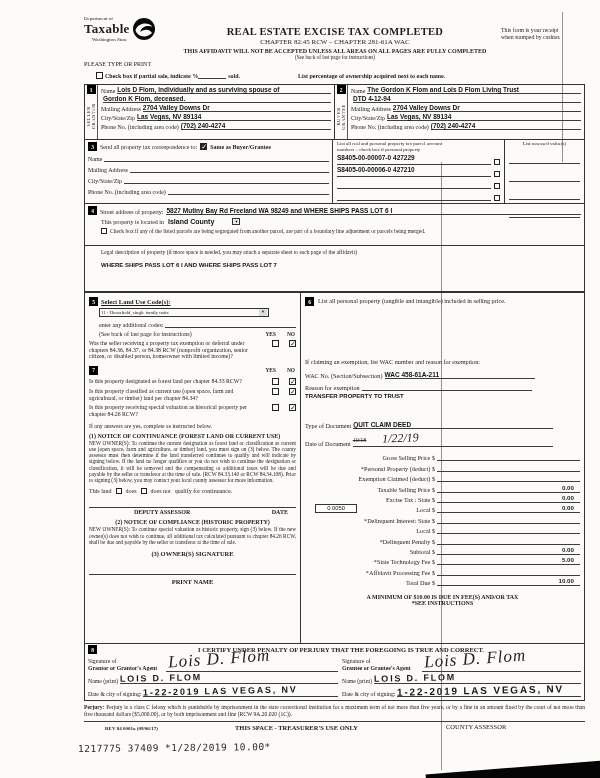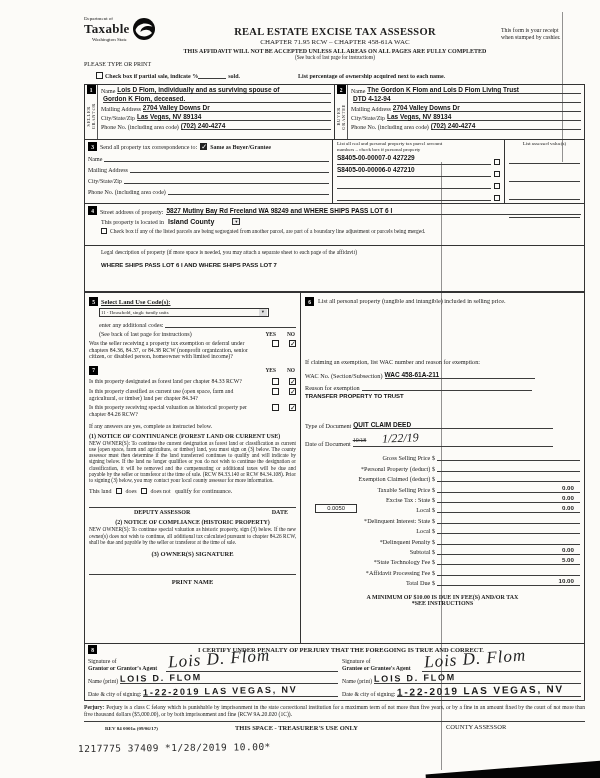--- a/index.html
+++ b/index.html
@@ -65,22 +65,22 @@
     </div>
     <span style="margin-left:2px;margin-top:1px">
       <svg width="24" height="24" viewBox="0 0 24 24">
         <circle cx="12" cy="12" r="11" fill="#0b0b0b"></circle>
         <path d="M3.5,13 C6,5.5 16,4.5 20.5,9.5 C16,8 9,9 8.5,15 C12,11.5 18,12 20,16 C14,22 5,19.5 3.5,13 Z" fill="#fcfbf8"></path>
       </svg>
     </span>
   </div>
 
   <div class="abs ctr" style="left:150px;top:26px;width:370px">
-    <div class="b" style="font-size:10.5px;letter-spacing:.3px">REAL ESTATE EXCISE TAX ASSESSOR</div>
-    <div style="font-size:7px;margin-top:1px">CHAPTER 71.95 RCW – CHAPTER 458-61A WAC</div>
+    <div class="b" style="font-size:10.5px;letter-spacing:.3px">REAL ESTATE EXCISE TAX COMPLETED</div>
+    <div style="font-size:7px;margin-top:1px">CHAPTER 82.45 RCW – CHAPTER 281-61A WAC</div>
     <div class="b" style="font-size:6px;margin-top:2px">THIS AFFIDAVIT WILL NOT BE ACCEPTED UNLESS ALL AREAS ON ALL PAGES ARE FULLY COMPLETED</div>
     <div style="font-size:5.2px">(See back of last page for instructions)</div>
   </div>
 
   <div class="abs" style="left:501px;top:27px;width:84px;font-size:5.8px;line-height:1.25">
     <div>This form is your receipt</div>
     <div>when stamped by cashier.</div>
   </div>
 
   <div class="abs lbl6" style="left:84px;top:61px">PLEASE TYPE OR PRINT</div>

